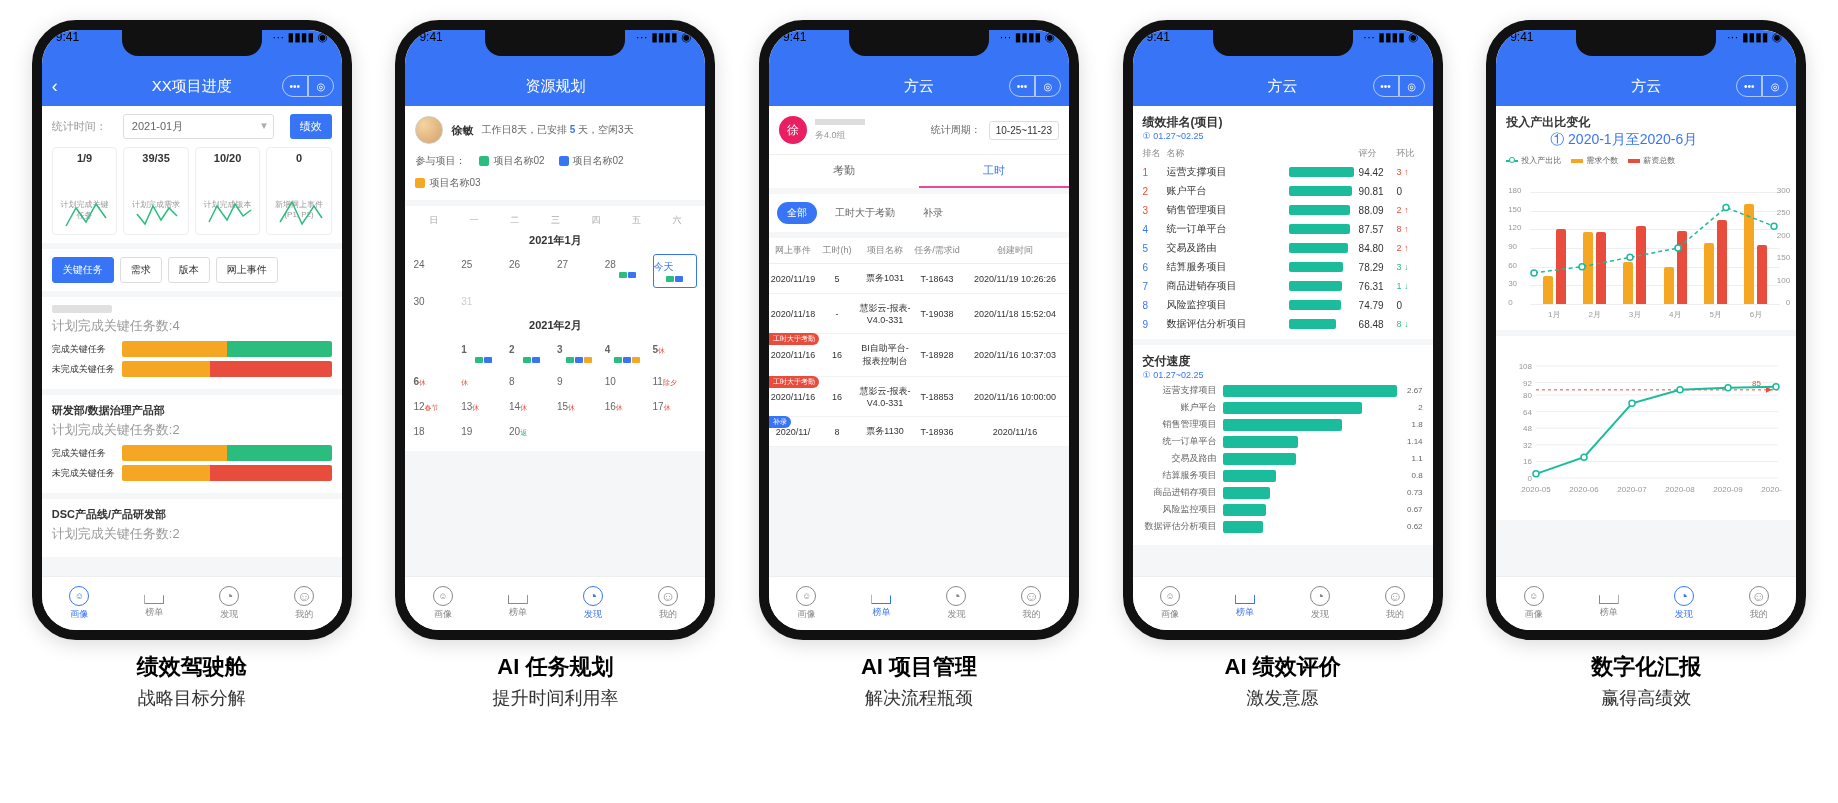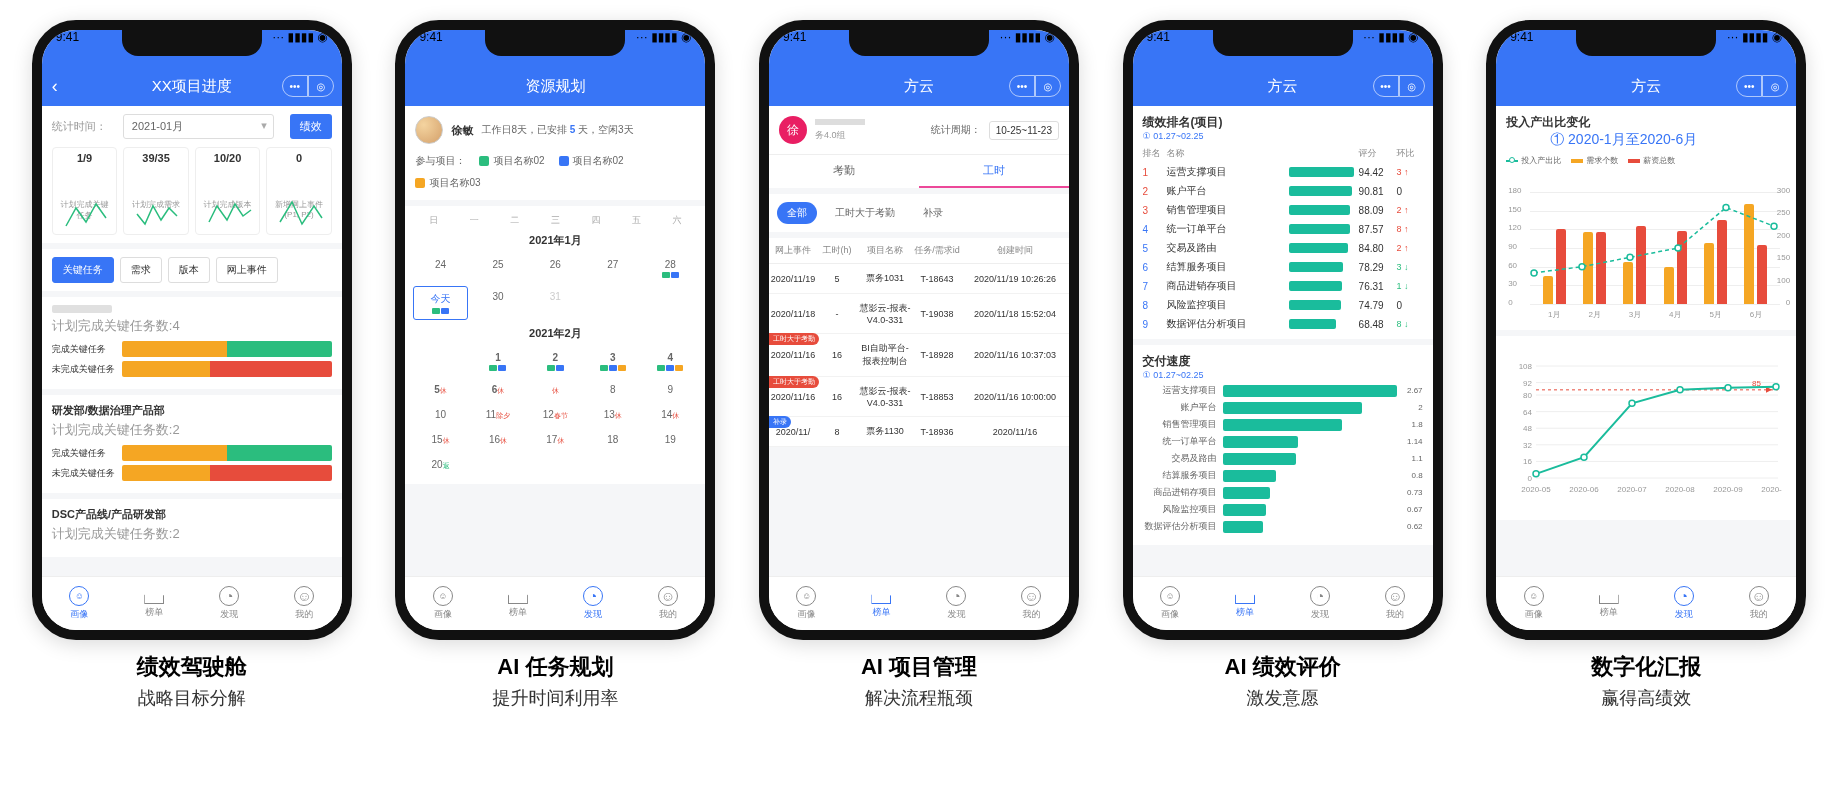--- a/index.html
+++ b/index.html
@@ -62,21 +62,21 @@
 .p2-avatar { width:28px; height:28px; border-radius:50%; background: radial-gradient(circle at 30% 30%, #f4d4a0,#d4a06a); border:1px solid #ccc;}
 .p2-user .nm { font-weight:600; }
 .p2-user .info { color:#666; font-size:10px;}
 .p2-user .blue{color:#3875f6; font-weight:600;}
 .p2-legend { margin-top:10px; font-size:10px; color:#666; display:flex; flex-wrap:wrap; gap:8px 14px; align-items:center;}
 .p2-legend .lg{display:flex; align-items:center; gap:4px;}
 .p2-legend .sq{width:10px; height:10px; border-radius:2px;}
 .p2-cal { background:#fff; margin-top:6px; padding:8px;}
 .p2-wd { display:grid; grid-template-columns:repeat(7,1fr); text-align:center; font-size:9px; color:#aaa;}
 .p2-month { text-align:center; font-weight:600; margin:6px 0; font-size:11px;}
-.p2-days { display:grid; grid-template-columns:repeat(5,1fr); gap:3px; text-align:center; font-size:10px;}
+.p2-days { display:grid; grid-template-columns:repeat(6,1fr); gap:3px; text-align:left; font-size:10px;}
 .p2-days .d { padding:5px 0; position:relative; color:#666;}
 .p2-days .d.dim{color:#ccc;}
 .p2-days .d.today{ border:1px solid #3875f6; border-radius:3px; color:#3875f6;}
 .p2-days .d .bars{ display:flex; gap:1px; justify-content:center; margin-top:2px; height:6px;}
 .p2-days .d .bars i{ width:8px; background:#2bbd7e; border-radius:1px;}
 .p2-days .d .bars i.b{background:#3875f6;}
 .p2-days .d .bars i.o{background:#f5a623;}
 .p2-days .d .note{ font-size:7px; color:#e74c3c;}
 .p2-days .d .noteg{ font-size:7px; color:#2bbd7e;}
 

